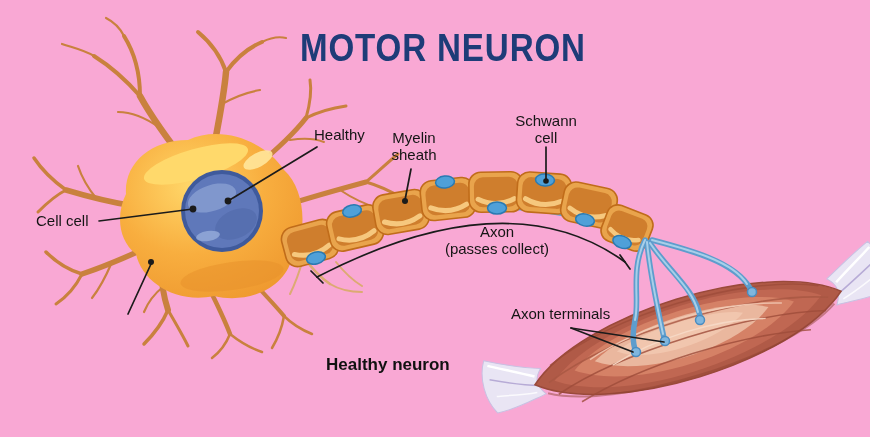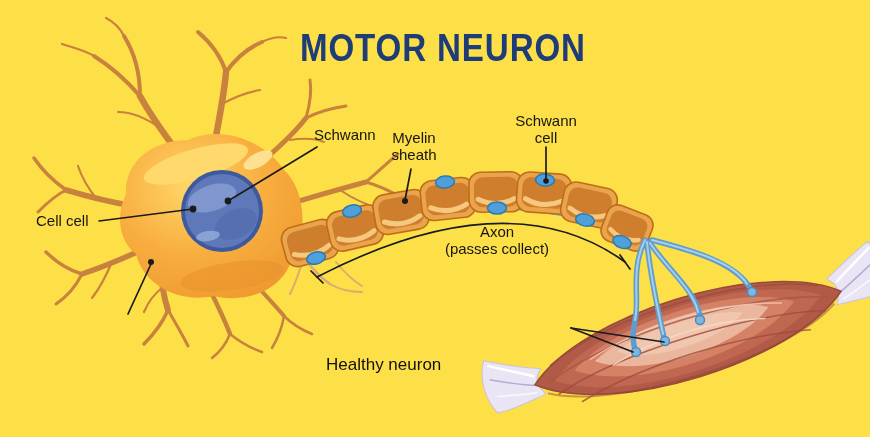--- a/index.html
+++ b/index.html
@@ -1,35 +1,35 @@
 <!DOCTYPE html>
 <html><head>
 <meta charset="utf-8">
 <style>
   html,body{margin:0;padding:0;}
   #stage{
     position:relative;width:870px;height:437px;overflow:hidden;
-    background:#fde047;
+    background:#f9a8d4;
     font-family:"Liberation Sans", sans-serif;
   }
   #art{position:absolute;left:0;top:0;}
   .lbl{
     position:absolute;color:#151515;font-size:15px;line-height:1.12;
     white-space:nowrap;
   }
   .lbl.wrap{white-space:normal;text-align:center;}
   .lbl .ln{display:block;}
   #title{
     position:absolute;left:300px;top:26px;
     font-size:39px;font-weight:bold;color:#1e3c78;letter-spacing:1px;
     transform:scaleX(.85);transform-origin:left top;white-space:nowrap;
   }
   #caption{
     position:absolute;left:326px;top:355px;
-    font-size:17px;font-weight:normal;color:#111;white-space:nowrap;
+    font-size:17px;font-weight:bold;color:#111;white-space:nowrap;
   }
 </style>
 </head>
 <body>
 
 <div id="stage">
 
 <svg id="art" width="870" height="437" viewBox="0 0 870 437">
   <defs>
     <radialGradient id="cellGrad" cx="38%" cy="32%" r="75%">
@@ -244,37 +244,40 @@
       <circle cx="405" cy="201" r="3"></circle>
       <circle cx="546" cy="181" r="2.8"></circle>
       <circle cx="151" cy="262" r="3"></circle>
     </g>
   </g>
 </svg>
 
 <div id="title">MOTOR NEURON</div>
 
 <div class="lbl" style="left:314px;top:127px">
-  <span>Schwann</span>
+  <span>Healthy</span>
 </div>
 
 <div class="lbl wrap" style="left:505px;top:113px;width:82px">
   <span>Schwann cell</span>
 </div>
 
 <div class="lbl wrap" style="left:368px;top:130px;width:92px">
   <span>Myelin sheath</span>
 </div>
 
 <div class="lbl" style="left:36px;top:213px">
   <span>Cell cell</span>
 </div>
 
 <div class="lbl wrap" style="left:417px;top:224px;width:160px">
   <span class="ln">Axon</span>
   <span class="ln">(passes collect)</span>
 </div>
 
 
+<div class="lbl" style="left:511px;top:306px">
+  <span>Axon terminals</span>
+</div>
 
 <div id="caption">Healthy neuron</div>
 
 </div>
 
 </body></html>

